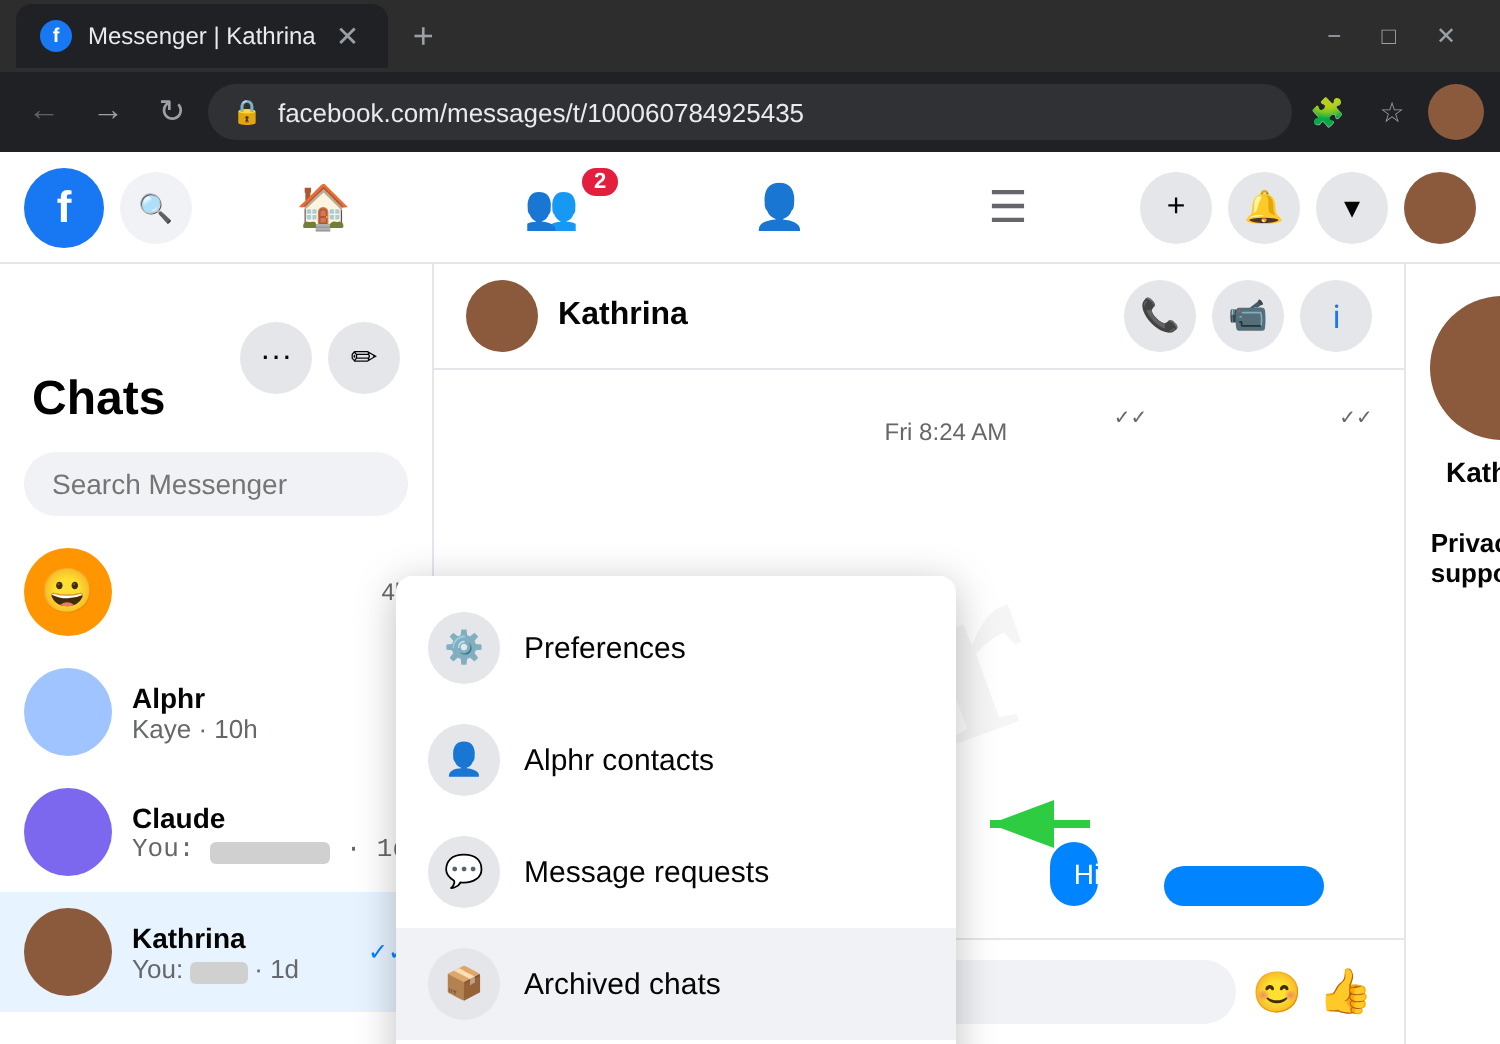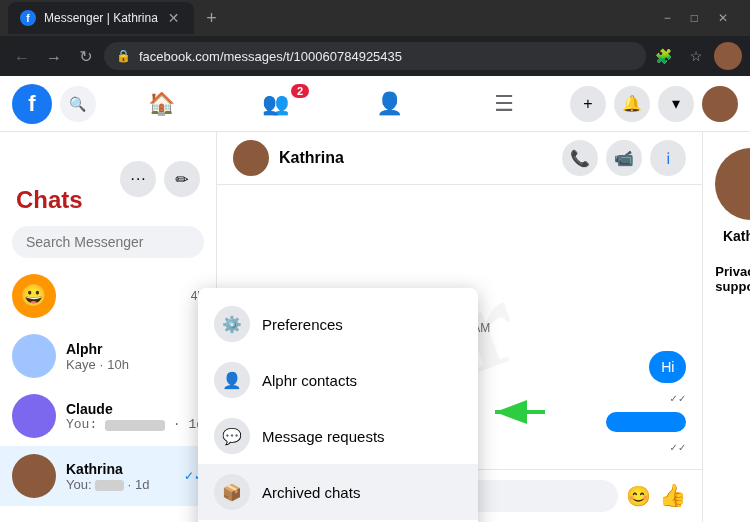--- a/index.html
+++ b/index.html
@@ -25,21 +25,21 @@
     .toolbar-actions { display: flex; gap: 4px; align-items: center; }
     .toolbar-icon { width: 28px; height: 28px; display: flex; align-items: center; justify-content: center; border-radius: 50%; color: #9aa0a6; font-size: 14px; cursor: pointer; }
     .profile-icon { width: 28px; height: 28px; border-radius: 50%; background: #8b5a3c; display: flex; align-items: center; justify-content: center; overflow: hidden; }
 
     
     .app-container { display: flex; height: calc(522px - 76px); background: #fff; }
 
     
     .left-sidebar { width: 280px; background: #fff; border-right: 1px solid #e4e6ea; display: flex; flex-direction: column; }
     .sidebar-header { display: flex; align-items: center; padding: 12px 16px; gap: 8px; }
-    .chats-title { font-size: 24px; font-weight: bold; color: #b91c1c; flex: 1; margin-top: 42px; }
+    .chats-title { font-size: 24px; font-weight: bold; color: #000000; flex: 1; margin-top: 42px; }
     .sidebar-actions { display: flex; gap: 8px; margin-left: auto; }
     .sidebar-action-btn { width: 36px; height: 36px; border-radius: 50%; background: #e4e6ea; display: flex; align-items: center; justify-content: center; cursor: pointer; color: #050505; font-size: 16px; }
     .search-bar { margin: 0 12px 8px; }
     .search-input { width: 100%; background: #f0f2f5; border: none; border-radius: 20px; padding: 8px 14px; font-size: 14px; color: #65676b; outline: none; }
     .chat-list { flex: 1; overflow-y: auto; }
     .chat-item { display: flex; align-items: center; padding: 8px 12px; gap: 10px; cursor: pointer; position: relative; }
     .chat-item.active { background: #e7f3ff; }
     .avatar { width: 44px; height: 44px; border-radius: 50%; flex-shrink: 0; display: flex; align-items: center; justify-content: center; overflow: hidden; font-size: 20px; }
     .chat-info { flex: 1; min-width: 0; }
     .chat-name { font-size: 14px; font-weight: 600; color: #050505; }
@@ -48,21 +48,21 @@
     .read-check { color: #0084ff; font-size: 12px; }
 
     
     .chat-area { flex: 1; display: flex; flex-direction: column; background: #fff; }
     .chat-header { display: flex; align-items: center; padding: 8px 16px; border-bottom: 1px solid #e4e6ea; gap: 10px; }
     .chat-header-avatar { width: 36px; height: 36px; border-radius: 50%; background: #8b5a3c; flex-shrink: 0; }
     .chat-header-name { font-size: 16px; font-weight: 600; color: #050505; flex: 1; }
     .header-actions { display: flex; gap: 8px; }
     .header-action-btn { width: 36px; height: 36px; border-radius: 50%; background: #e4e6ea; display: flex; align-items: center; justify-content: center; cursor: pointer; color: #1877f2; font-size: 16px; }
 
-    .messages-area { flex: 1; padding: 16px; overflow-y: auto; background: #fff; display: flex; flex-direction: column; gap: 8px; }
+    .messages-area { flex: 1; padding: 16px; overflow-y: auto; background: #fff; display: flex; flex-direction: row; gap: 8px; }
     .message-bubble { max-width: 60%; padding: 8px 12px; border-radius: 18px; font-size: 14px; }
     .message-outgoing { background: #0084ff; color: #fff; align-self: flex-end; }
     .msg-row { display: flex; }
     .msg-row.out { justify-content: flex-end; }
     .msg-check { font-size: 10px; color: #65676b; text-align: right; margin-top: 2px; }
 
     .chat-input-area { padding: 8px 16px; border-top: 1px solid #e4e6ea; display: flex; align-items: center; gap: 8px; }
     .input-action-btn { width: 36px; height: 36px; border-radius: 50%; background: none; display: flex; align-items: center; justify-content: center; cursor: pointer; color: #0084ff; font-size: 18px; }
     .message-input { flex: 1; background: #f0f2f5; border: none; border-radius: 20px; padding: 8px 14px; font-size: 14px; outline: none; }
     .emoji-btn { font-size: 20px; cursor: pointer; }

